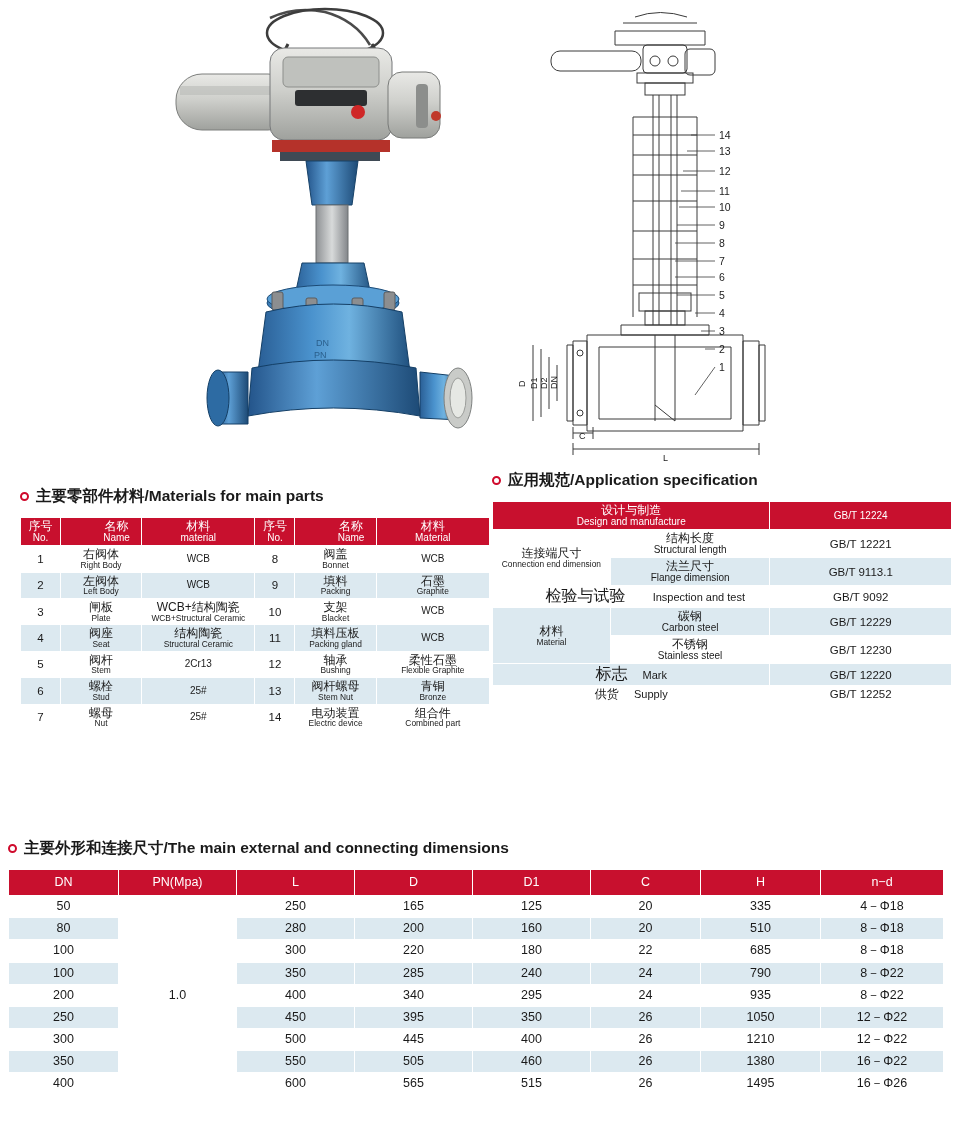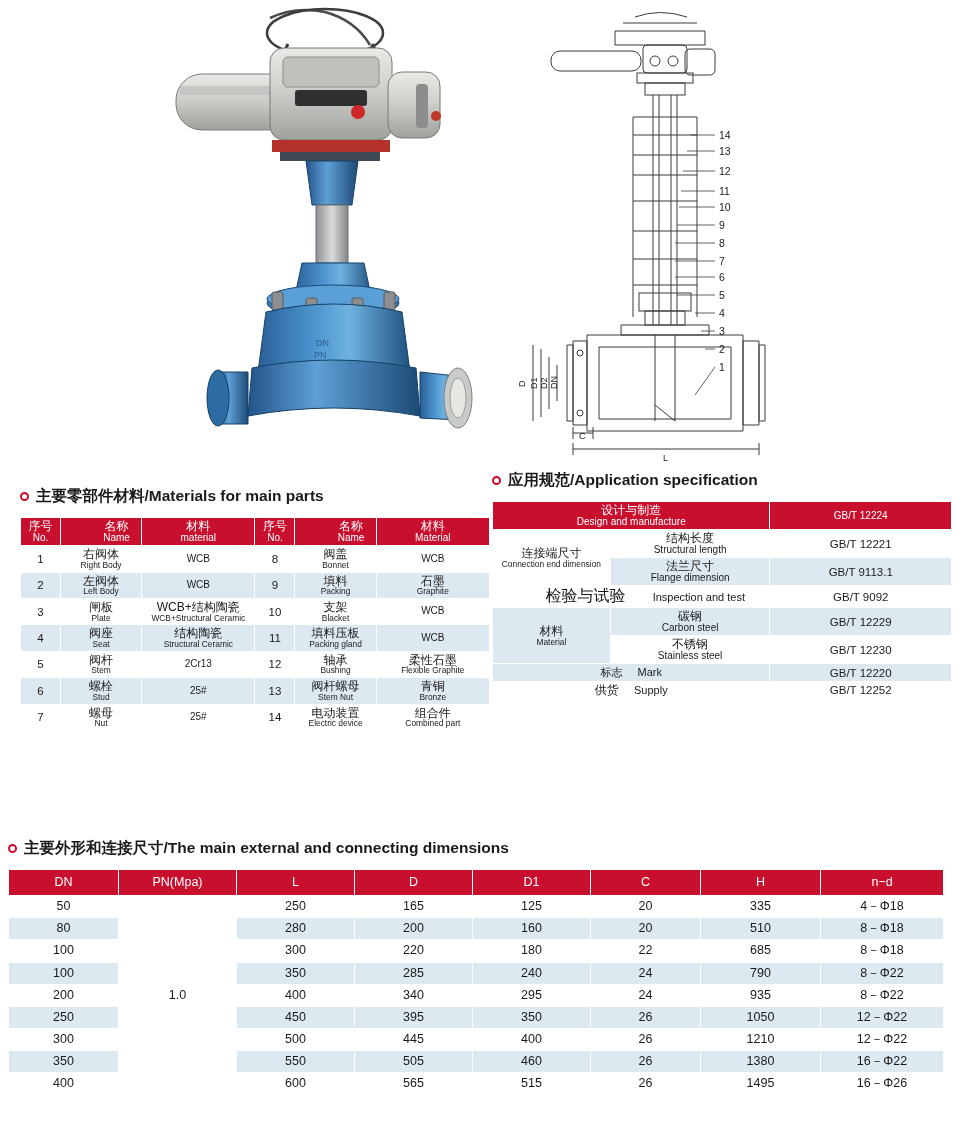--- a/index.html
+++ b/index.html
@@ -534,21 +534,21 @@
           <tr class="row-plain">
             <td>
               <span class="cn">不锈钢</span>
               <span class="en">Stainless steel</span>
             </td>
             <td>GB/T 12230</td>
           </tr>
 
           <tr class="row-alt">
             <td colspan="2">
-              <span style="font-size:11px;">标志</span>
+              <span style="font-size:16px;">标志</span>
               <span style="font-size:11px; margin-left:12px;">Mark</span>
             </td>
             <td>GB/T 12220</td>
           </tr>
 
           <tr class="row-plain">
             <td colspan="2">
               <span style="font-size:12px;">供货</span>
               <span style="font-size:11px; margin-left:12px;">Supply</span>
             </td>

